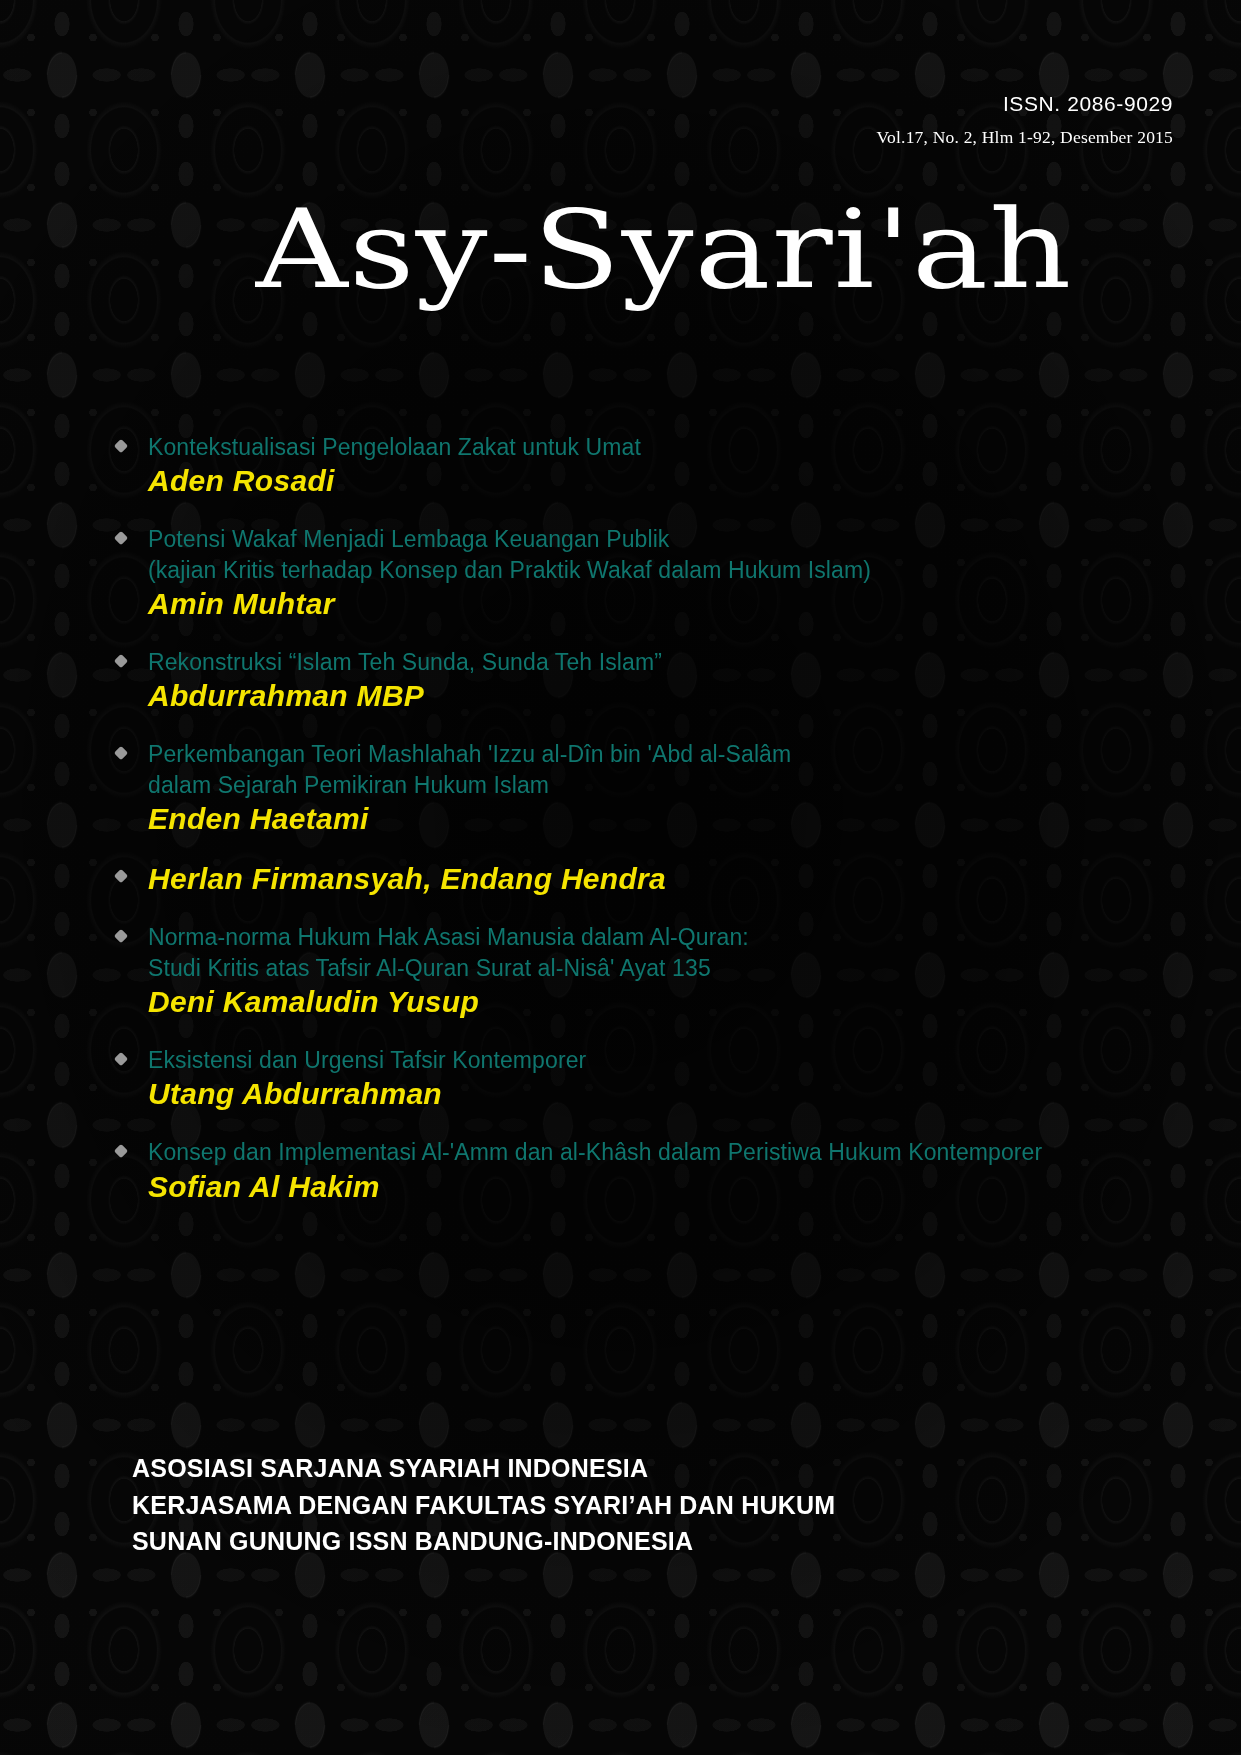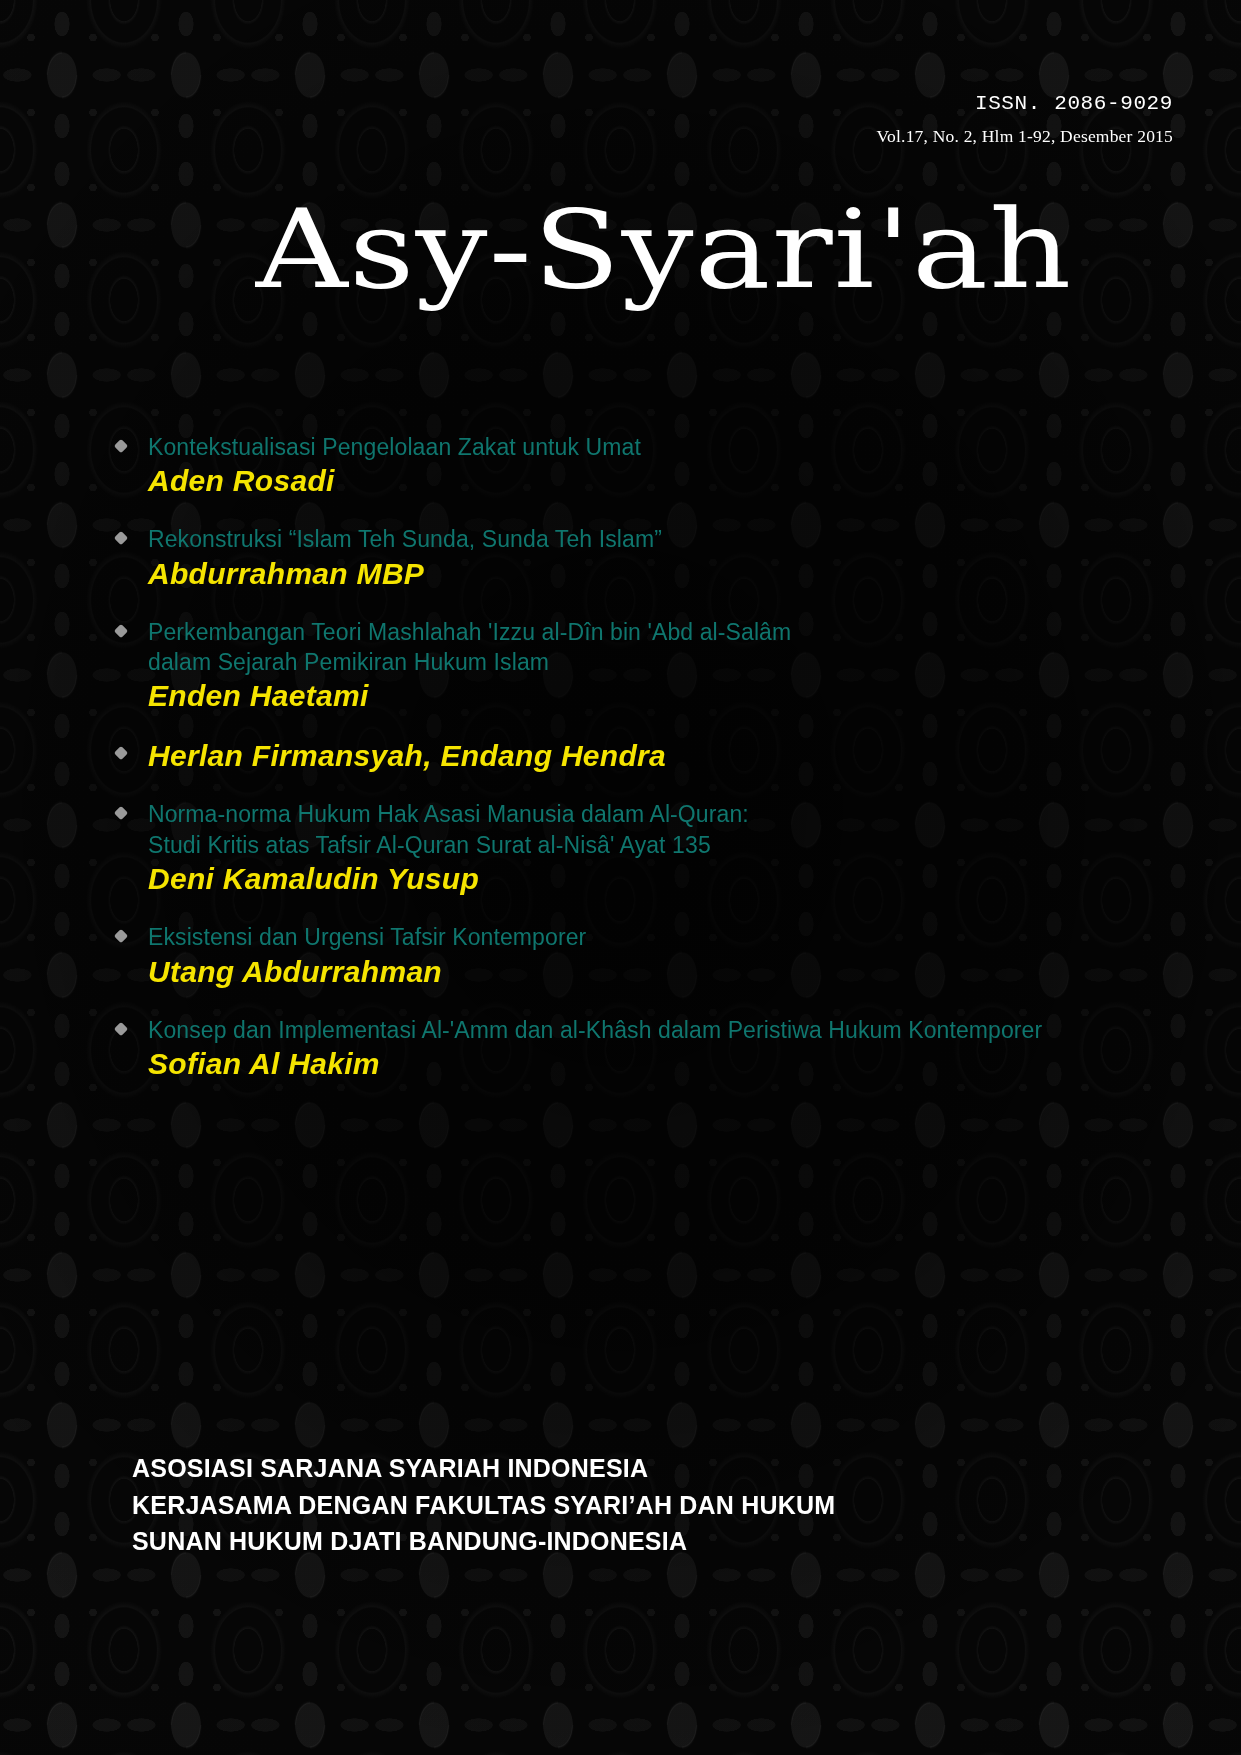--- a/index.html
+++ b/index.html
@@ -62,21 +62,20 @@
     position: absolute;
     top: 92px;
     right: 68px;
     text-align: right;
     color: #ffffff;
   }
   .meta .issn {
     font-size: 21px;
     letter-spacing: 0.6px;
     margin-bottom: 11px;
-    font-family: Liberation Mono, monospace;
   }
   .meta .vol {
     font-size: 17.5px;
     letter-spacing: 0.2px;
     font-family: Liberation Serif, serif;
   }
 
   
   .title-wrap {
     position: absolute;
@@ -171,20 +170,25 @@
     </div>
 
     <div class="articles">
 
       <div class="article">
         <span class="bullet"></span>
         <div class="a-title">Kontekstualisasi Pengelolaan Zakat untuk Umat</div>
         <div class="a-author">Aden Rosadi</div>
       </div>
 
+      <div class="article">
+        <span class="bullet"></span>
+        <div class="a-title">Potensi Wakaf Menjadi Lembaga Keuangan Publik<br>(kajian Kritis terhadap Konsep dan Praktik Wakaf dalam Hukum Islam)</div>
+        <div class="a-author">Amin Muhtar</div>
+      </div>
 
       <div class="article">
         <span class="bullet"></span>
         <div class="a-title">Rekonstruksi “Islam Teh Sunda, Sunda Teh Islam”</div>
         <div class="a-author">Abdurrahman MBP</div>
       </div>
 
       <div class="article">
         <span class="bullet"></span>
         <div class="a-title">Perkembangan Teori Mashlahah 'Izzu al-Dîn bin 'Abd al-Salâm<br>dalam Sejarah Pemikiran Hukum Islam</div>
@@ -212,17 +216,17 @@
         <span class="bullet"></span>
         <div class="a-title">Konsep dan Implementasi Al-'Amm dan al-Khâsh dalam Peristiwa Hukum Kontemporer</div>
         <div class="a-author">Sofian Al Hakim</div>
       </div>
 
     </div>
 
     <div class="publisher">
       <div>ASOSIASI SARJANA SYARIAH INDONESIA</div>
       <div>KERJASAMA DENGAN FAKULTAS SYARI’AH DAN HUKUM</div>
-      <div>SUNAN HUKUM DJATI BANDUNG-INDONESIA</div>
+      <div>SUNAN GUNUNG ISSN BANDUNG-INDONESIA</div>
     </div>
 
   </div>
 </div>
 
 </body></html>

